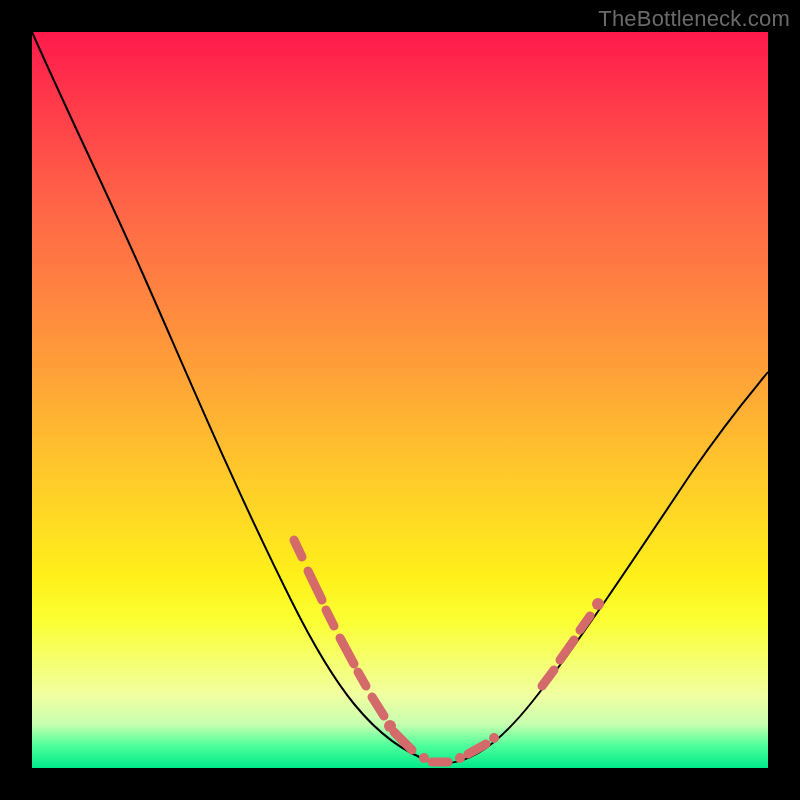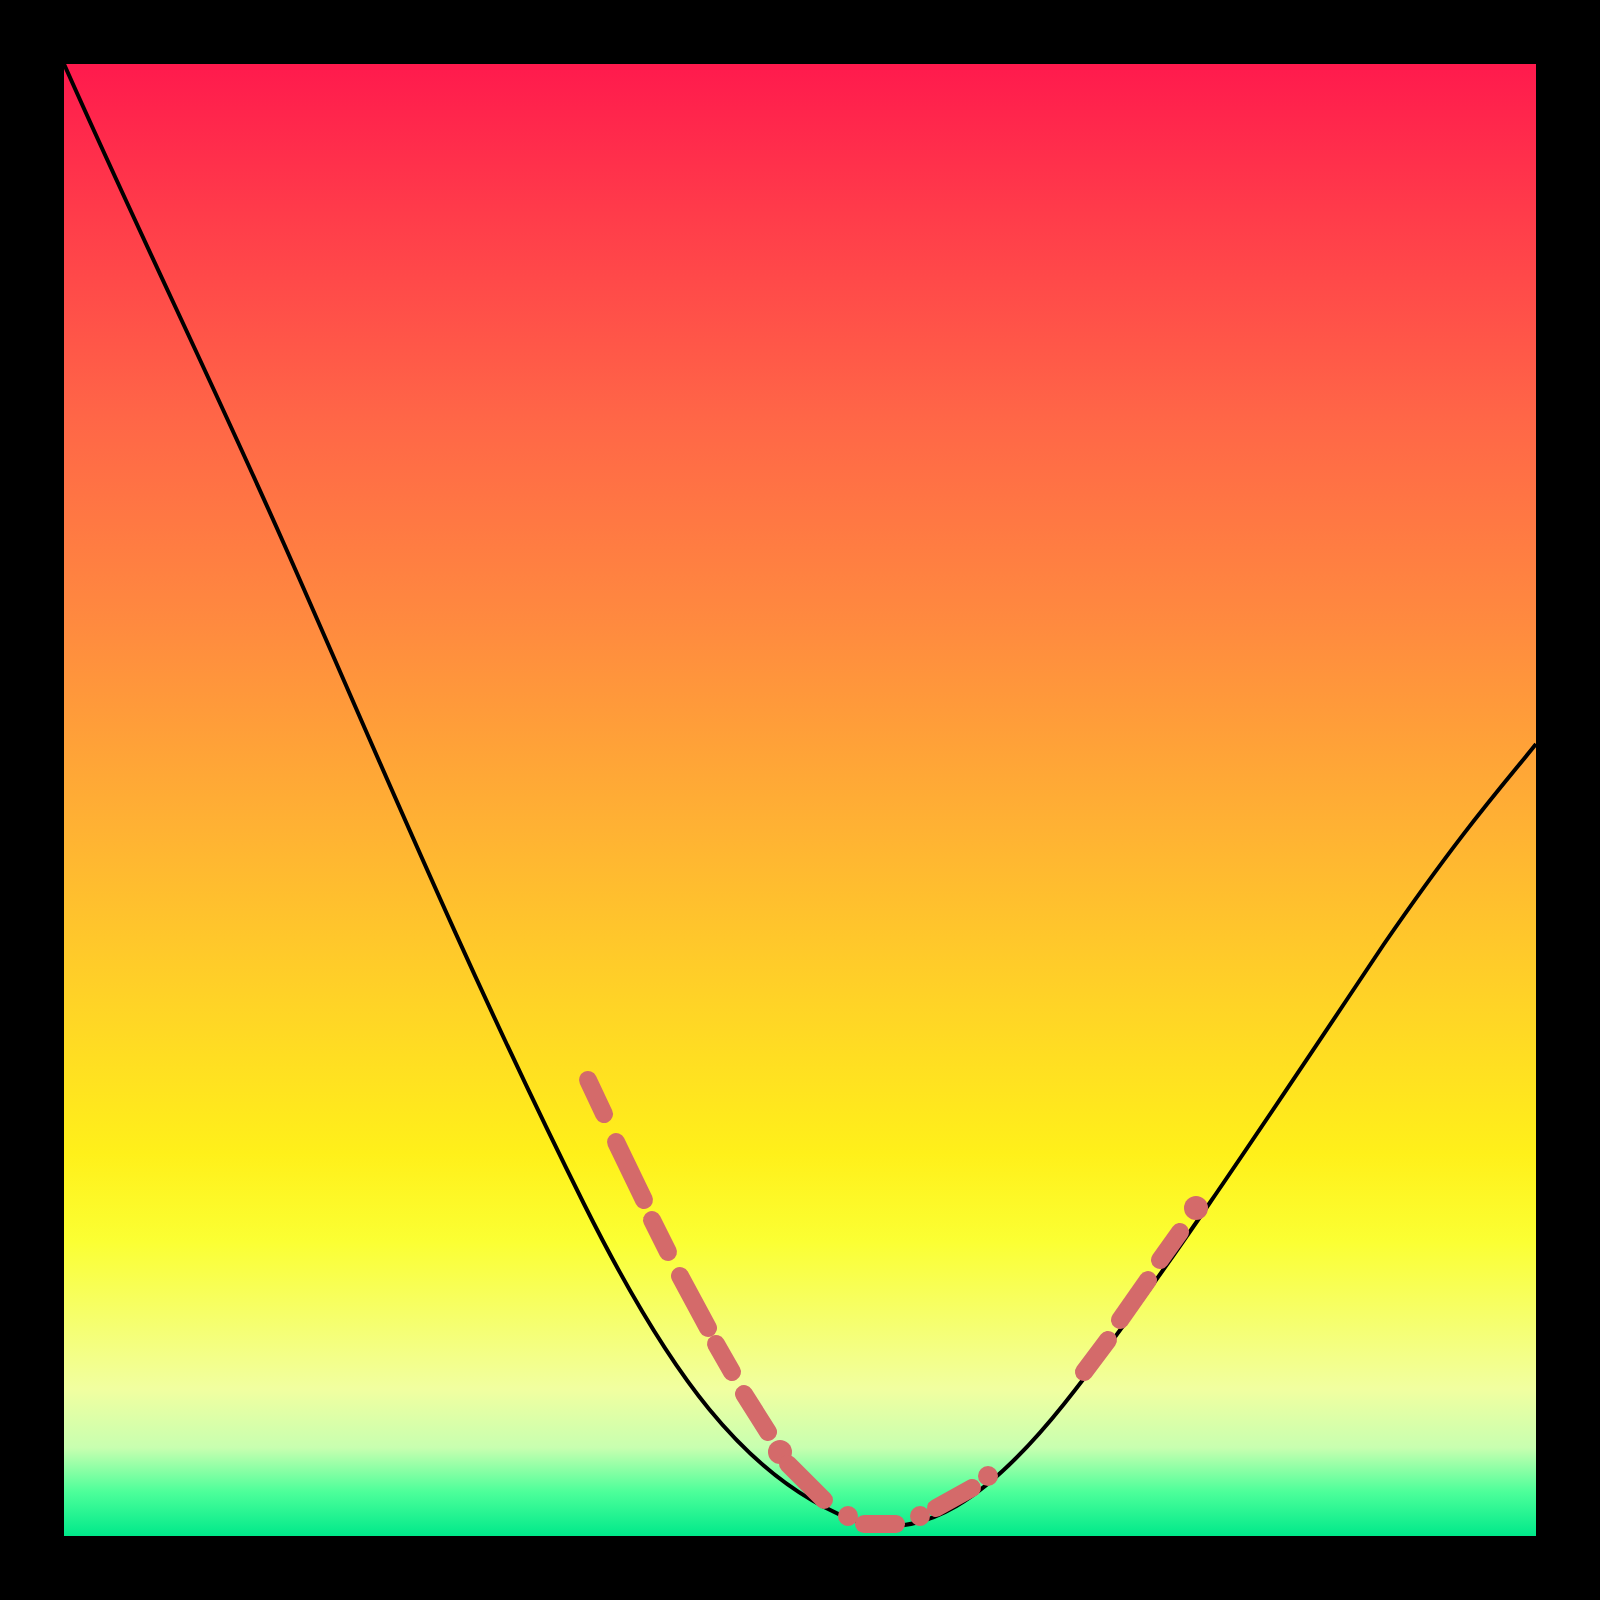--- a/index.html
+++ b/index.html
@@ -108,13 +108,14 @@
 
       <g>
         <line class="dot-segment" x1="510" y1="654" x2="522" y2="638"></line>
         <line class="dot-segment" x1="528" y1="628" x2="542" y2="608"></line>
         <line class="dot-segment" x1="548" y1="598" x2="558" y2="584"></line>
         <circle class="dot" cx="566" cy="572" r="6"></circle>
       </g>
     </svg>
 
   </div>
+  <div class="watermark">TheBottleneck.com</div>
 </div>
 
 </body></html>

